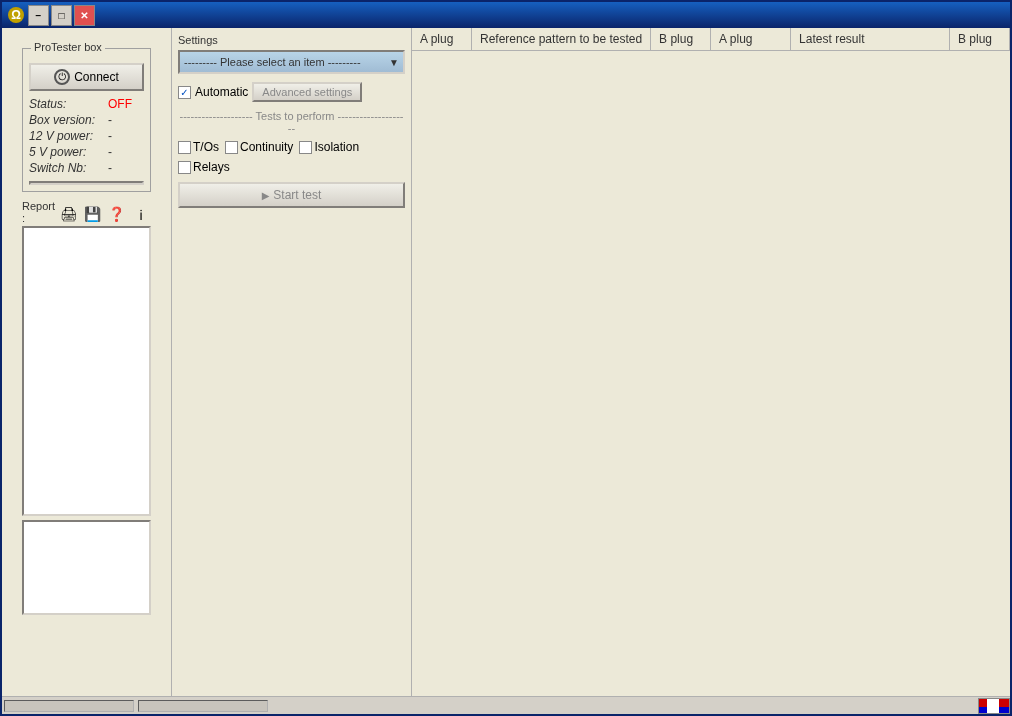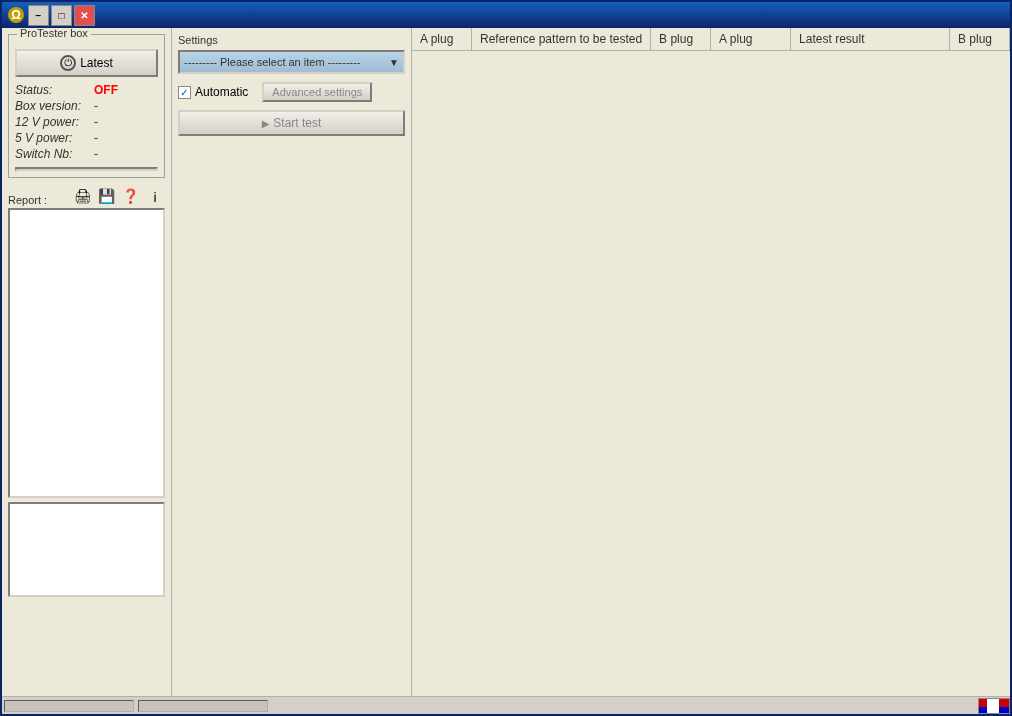--- a/index.html
+++ b/index.html
@@ -71,21 +71,21 @@
 
     .main-content {
       display: flex;
       flex: 1;
       overflow: hidden;
     }
 
     .left-panel {
       width: 170px;
       flex-shrink: 0;
-      padding: 6px;
+      padding: 20px;
       display: flex;
       flex-direction: column;
       border-right: 1px solid #b0b0b0;
     }
 
     .group-box {
       border: 1px solid #a0a0a0;
       padding: 6px;
       margin-bottom: 6px;
       position: relative;
@@ -131,21 +131,21 @@
     }
 
     .status-row {
       display: flex;
       gap: 4px;
       margin-bottom: 2px;
     }
 
     .status-label { color: #333; min-width: 75px; font-style: italic; }
     .status-value { color: #333; }
-    .status-value.off { color: red; font-weight: bold; }
+    .status-value.off { color: red; font-weight: normal; }
 
     .list-box {
       flex: 1;
       border: 2px inset #d4d0c8;
       background: white;
       margin-top: 6px;
       overflow-y: auto;
     }
 
     .middle-panel {
@@ -209,21 +209,20 @@
       cursor: pointer;
     }
 
     .adv-btn {
       background: linear-gradient(to bottom, #f0efe8, #d4d0c8);
       border: 2px outset #d4d0c8;
       padding: 2px 8px;
       cursor: pointer;
       color: #888;
       font-size: 11px;
-      margin-left: 10px;
     }
 
     .separator-line {
       text-align: center;
       color: #888;
       font-size: 11px;
       margin-bottom: 6px;
       overflow: hidden;
     }
 
@@ -389,21 +388,21 @@
     </div>
   </div>
 
   <div class="main-content">
 
     <div class="left-panel">
       <div class="group-box">
         <span class="group-box-title">ProTester box</span>
         <button class="connect-btn">
           <div class="connect-icon">⏻</div>
-          <span>Latest</span>
+          <span>Connect</span>
         </button>
         <div class="status-grid">
           <div class="status-row">
             <span class="status-label">Status:</span>
             <span class="status-value off">OFF</span>
           </div>
           <div class="status-row">
             <span class="status-label">Box version:</span>
             <span class="status-value">-</span>
           </div>
@@ -447,21 +446,40 @@
           <span class="dropdown-arrow">▼</span>
         </div>
       </div>
 
       <div class="auto-row">
         <div class="checkbox-checked">✓</div>
         <span>Automatic</span>
         <button class="adv-btn">Advanced settings</button>
       </div>
 
-
+      <div class="separator-line">-------------------- Tests to perform --------------------</div>
+
+      <div class="tests-row">
+        <div class="checkbox-item">
+          <div class="checkbox-empty"></div>
+          <span>T/Os</span>
+        </div>
+        <div class="checkbox-item">
+          <div class="checkbox-empty"></div>
+          <span>Continuity</span>
+        </div>
+        <div class="checkbox-item">
+          <div class="checkbox-empty"></div>
+          <span>Isolation</span>
+        </div>
+        <div class="checkbox-item">
+          <div class="checkbox-empty"></div>
+          <span>Relays</span>
+        </div>
+      </div>
 
       <button class="start-btn">
         <span class="play-icon">▶</span>
         <span>Start test</span>
       </button>
     </div>
 
     <div class="right-panel">
       <div class="table-header">
         <div class="col-header col-a-plug">

